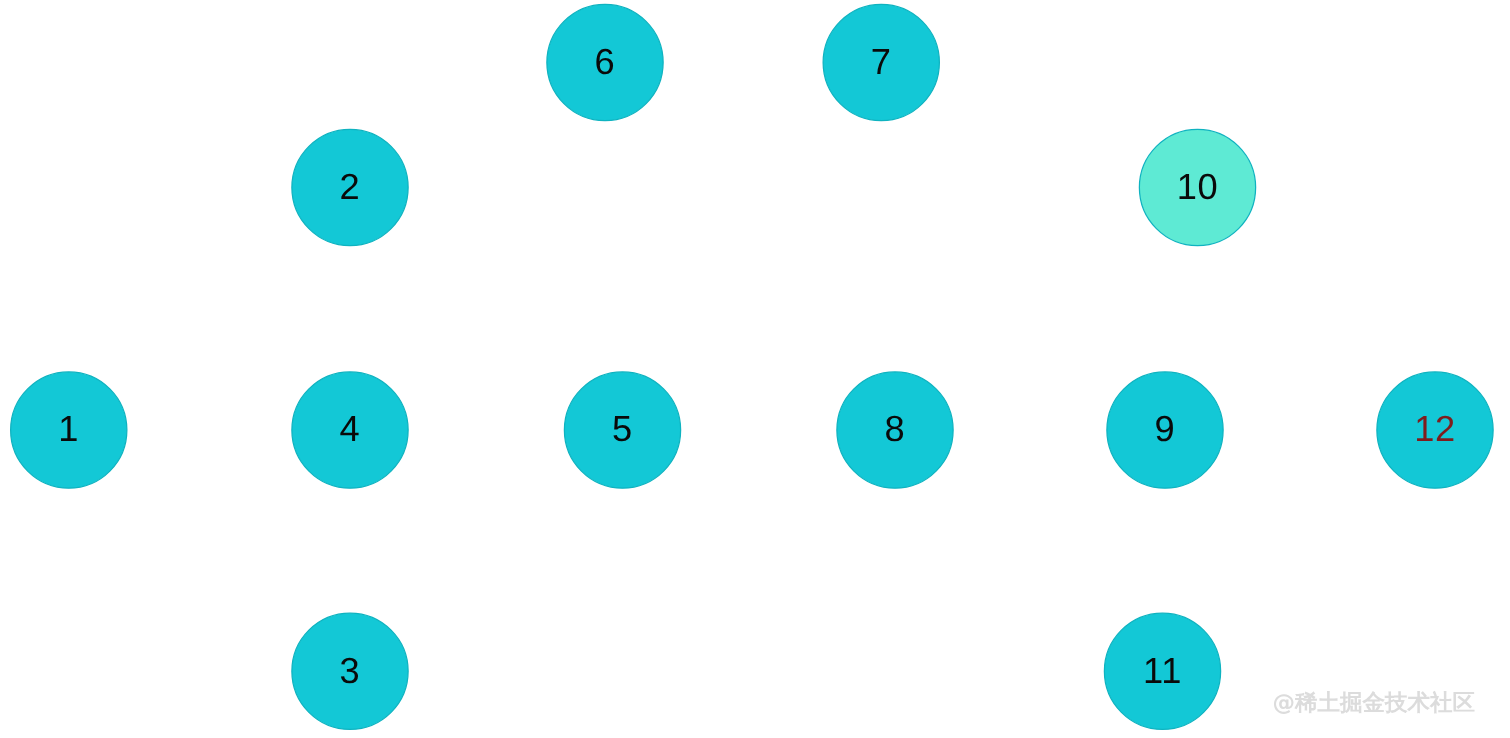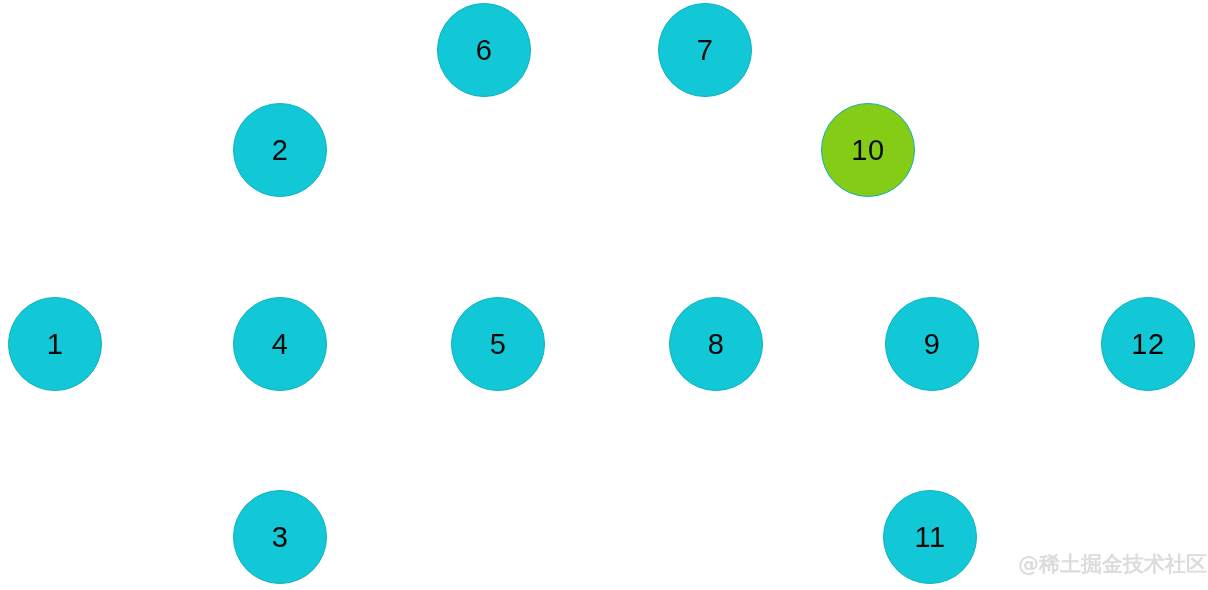--- a/index.html
+++ b/index.html
@@ -33,21 +33,21 @@
     color: #0a0a0a;
     line-height: 1;
     letter-spacing: 0.5px;
     user-select: none;
   }
   .watermark {
     position: absolute;
     left: 1018px;
     top: 550px;
     font-family: "DejaVu Sans", "Liberation Sans", sans-serif;
-    font-size: 21px;
+    font-size: 18px;
     font-weight: 700;
     color: #dcdcdc;
     white-space: nowrap;
     letter-spacing: 0px;
     user-select: none;
   }
 </style>
 </head>
 <body>
 
@@ -73,24 +73,24 @@
       </div>
       <div class="node" style="left: 658px; top: 3px; width: 94px; height: 94px; background: rgb(19, 200, 214); border-color: rgb(15, 179, 192);">
         <span class="node-label" style="color: rgb(10, 10, 10);">7</span>
       </div>
       <div class="node" style="left: 669px; top: 297px; width: 94px; height: 94px; background: rgb(19, 200, 214); border-color: rgb(15, 179, 192);">
         <span class="node-label" style="color: rgb(10, 10, 10);">8</span>
       </div>
       <div class="node" style="left: 885px; top: 297px; width: 94px; height: 94px; background: rgb(19, 200, 214); border-color: rgb(15, 179, 192);">
         <span class="node-label" style="color: rgb(10, 10, 10);">9</span>
       </div>
-      <div class="node" style="left: 821px; top: 103px; width: 94px; height: 94px; background: #84cc16; border-color: rgb(15, 179, 192);">
+      <div class="node" style="left: 911px; top: 103px; width: 94px; height: 94px; background: #5eead4; border-color: rgb(15, 179, 192);">
         <span class="node-label" style="color: rgb(10, 10, 10);">10</span>
       </div>
       <div class="node" style="left: 883px; top: 490px; width: 94px; height: 94px; background: rgb(19, 200, 214); border-color: rgb(15, 179, 192); justify-content: center;">
         <span class="node-label" style="color: rgb(10, 10, 10);">11</span>
       </div>
       <div class="node" style="left: 1101px; top: 297px; width: 94px; height: 94px; background: rgb(19, 200, 214); border-color: rgb(15, 179, 192);">
-        <span class="node-label" style="color: #000000; text-align: center;">12</span>
+        <span class="node-label" style="color: #7f1d1d; text-align: center;">12</span>
       </div>
     </div>
   <div class="watermark">@稀土掘金技术社区</div>
 </div>
 
 </body></html>

